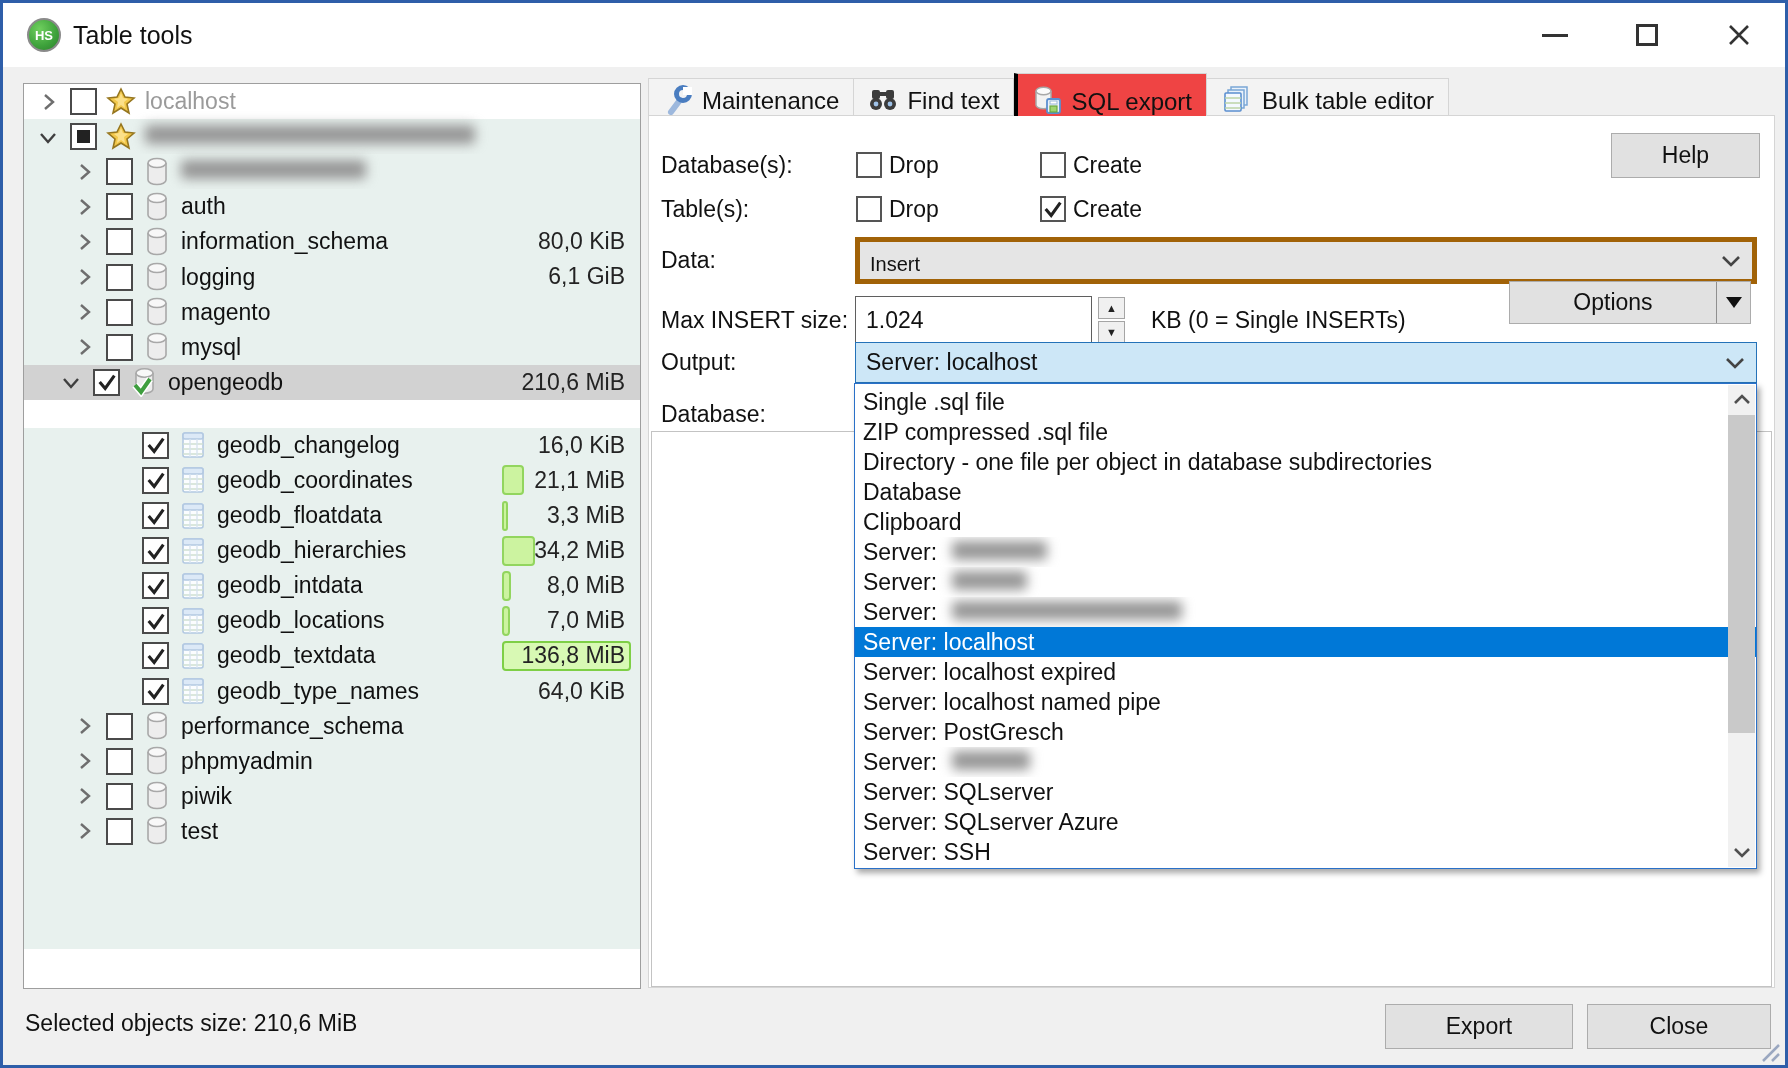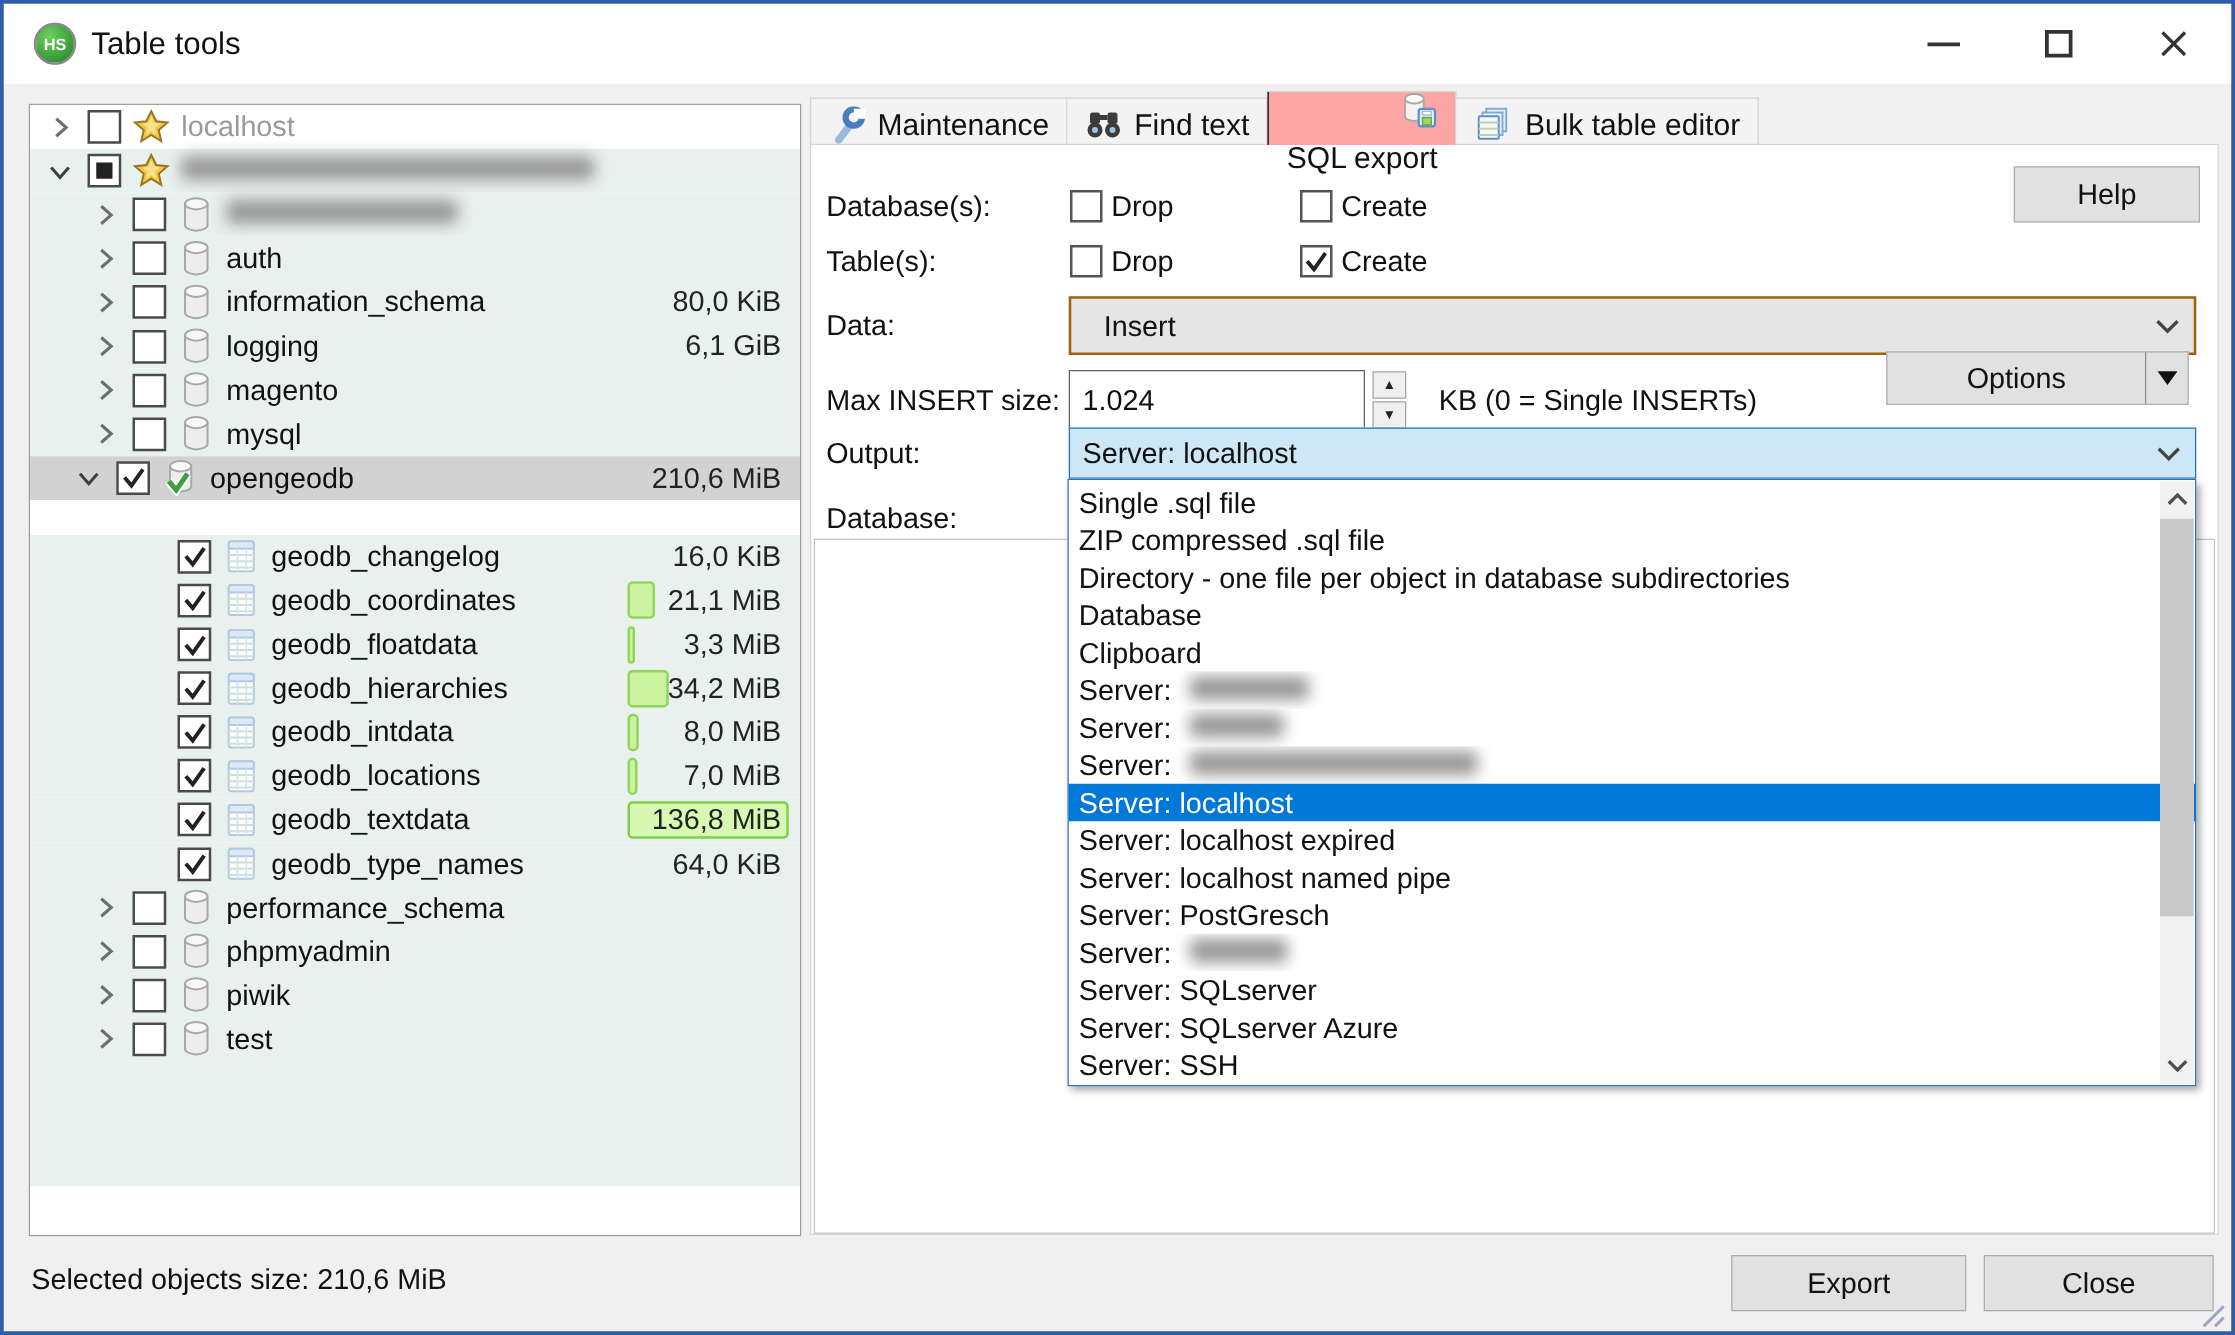--- a/index.html
+++ b/index.html
@@ -38,34 +38,34 @@
   .tsize{position:absolute;right:15px;top:0;height:35.1px;line-height:35.1px;color:#232323;}
   .tbar{position:absolute;left:478px;top:2.5px;height:30px;border-radius:4px;
       background:#ccf3a0;border:2px solid #92d55e;}
   .tbar.full{background:#d8f9b4;border-color:#7ecf46;}
   .redacted{display:inline-block;height:19px;background:#979797;border-radius:4px;filter:blur(6px);}
   
   .tabbar{position:absolute;left:645px;top:70px;height:43px;display:flex;align-items:flex-end;z-index:3;}
   .tab{height:38px;display:flex;align-items:flex-end;padding:0 14px;gap:9px;font-size:24px;
     background:#f3f3f3;border:1px solid #d5d5d5;border-left:none;white-space:nowrap;}
   .tab:first-child{border-left:1px solid #d5d5d5;}
-  .tab.active{height:43px;background:#fca5a5;border-bottom:none;border-left:1px solid #000000;flex-direction:column;}
+  .tab.active{height:43px;background:#ef4444;border-bottom:none;border-left:4px solid #000000;}
   
   .page{position:absolute;left:645px;top:112px;width:1127px;height:873px;background:#fff;
     border:1px solid #d5d5d5;z-index:1;}
   .flabel{position:absolute;left:12px;height:30px;line-height:30px;font-size:23px;white-space:nowrap;}
   .fcb{position:absolute;width:26px;height:26px;background:#fff;border:2.5px solid #555;
     display:flex;align-items:center;justify-content:center;}
   .cblab{position:absolute;height:30px;line-height:30px;font-size:23px;}
   .btn{background:#e1e1e1;border:1px solid #acacac;font-size:23px;color:#111;
     display:flex;align-items:center;justify-content:center;}
   #help-btn{position:absolute;left:962px;top:17px;width:149px;height:45px;}
   .combo{position:absolute;left:206px;width:902px;}
-  #data-combo{top:121px;height:47px;background:#e5e5e5;border:2px solid #a16207;
-    line-height:45px;font-size:23px;padding-left:26px;}
+  #data-combo{top:121px;height:47px;background:#e5e5e5;border:5px solid #a16207;
+    line-height:45px;font-size:20px;padding-left:10px;}
   #output-combo{top:226px;height:41px;background:#cde7f7;border:1px solid #2472b8;
     line-height:39px;font-size:23px;padding-left:10px;}
   .combo-chevron{position:absolute;right:10px;top:50%;transform:translateY(-50%);}
   #max-input{position:absolute;left:206px;top:180px;width:237px;height:48px;background:#fff;
     border:1px solid #5f5f5f;font-size:23px;line-height:46px;padding-left:10px;}
   .spinner{position:absolute;left:449px;top:181px;width:27px;height:46px;display:flex;flex-direction:column;gap:2px;}
   .spinbtn{flex:1;background:#f0f0f0;border:1px solid #a5a5a5;font-size:11px;line-height:1;
     display:flex;align-items:center;justify-content:center;color:#222;}
   #max-suffix{position:absolute;left:502px;top:189px;height:30px;line-height:30px;font-size:23px;white-space:nowrap;}
   #options-btn{position:absolute;left:860px;top:165px;width:242px;height:43px;padding-right:34px;position:absolute;}

